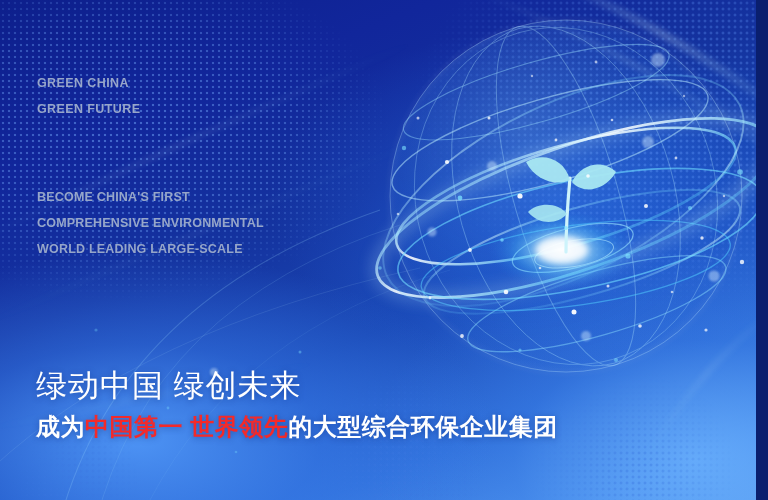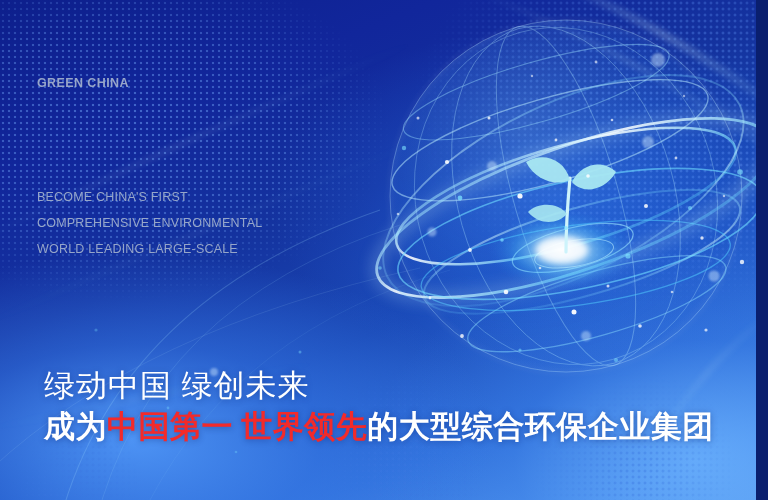--- a/index.html
+++ b/index.html
@@ -61,48 +61,47 @@
     line-height:26px;
     text-transform:uppercase;
     white-space:nowrap;
   }
 
   .txt-en-main{
     position:absolute;left:37px;top:184px;
   }
   .txt-en-main .line{
     color:#96a6c9;
-    font-size:12.5px;font-weight:normal;
+    font-size:12.5px;font-weight:bold;
     line-height:26px;
     letter-spacing:.2px;
     text-transform:uppercase;
     white-space:nowrap;
   }
 
   .txt-cn{
-    position:absolute;left:36px;top:366px;margin-left:8px;
+    position:absolute;left:36px;top:366px;
   }
   .cn-line1{
     color:#ffffff;
     font-size:31px;
     font-weight:400;
     line-height:40px;
     letter-spacing:1px;
     white-space:nowrap;
     text-shadow:0 1px 6px rgba(10,40,120,.45);
   }
   .cn-line2{
     color:#ffffff;
-    font-size:31px;
+    font-size:24px;
     font-weight:bold;
     line-height:42px;
     letter-spacing:.5px;
     white-space:nowrap;
     text-shadow:0 1px 6px rgba(10,40,120,.45);
-    font-family:Liberation Serif, serif;
   }
   .cn-line2 .hl{color:#f32a2a;}
 </style>
 </head>
 <body>
 
 <div class="banner">
 
   <div class="dots tl"></div>
   <div class="dots tr"></div>
@@ -263,20 +262,21 @@
         <circle cx="432" cy="232" r="4.5"></circle>
         <circle cx="586" cy="336" r="5"></circle>
         <circle cx="658" cy="60" r="7"></circle>
         <circle cx="214" cy="372" r="4"></circle>
       </g>
     </g>
   </svg>
 
   <div class="txt-en-top">
     <div class="line">GREEN CHINA</div>
+    <div class="line">GREEN FUTURE</div>
   </div>
 
   <div class="txt-en-main">
     <div class="line">BECOME CHINA'S FIRST</div>
     <div class="line">COMPREHENSIVE ENVIRONMENTAL</div>
     <div class="line">WORLD LEADING LARGE-SCALE</div>
   </div>
 
   <div class="txt-cn">
     <div class="cn-line1">绿动中国 绿创未来</div>

